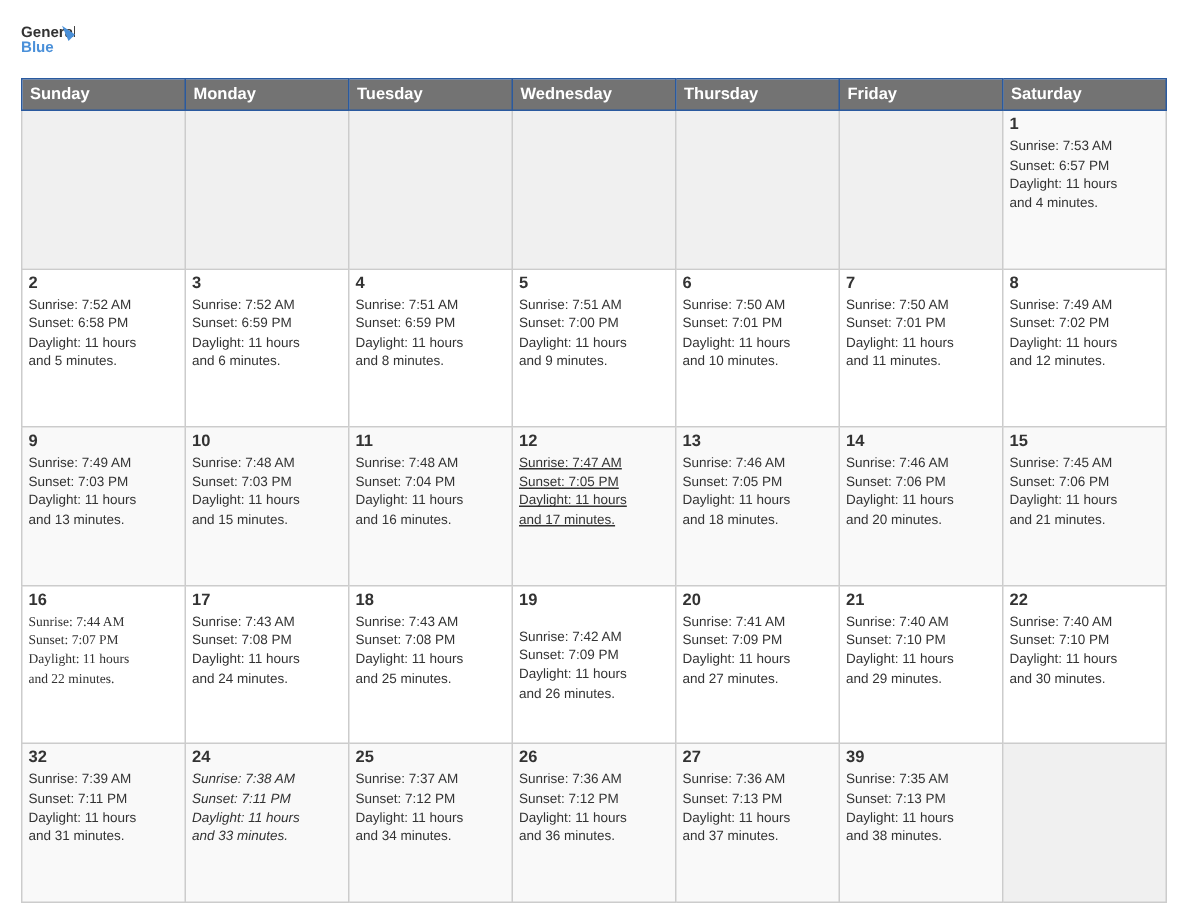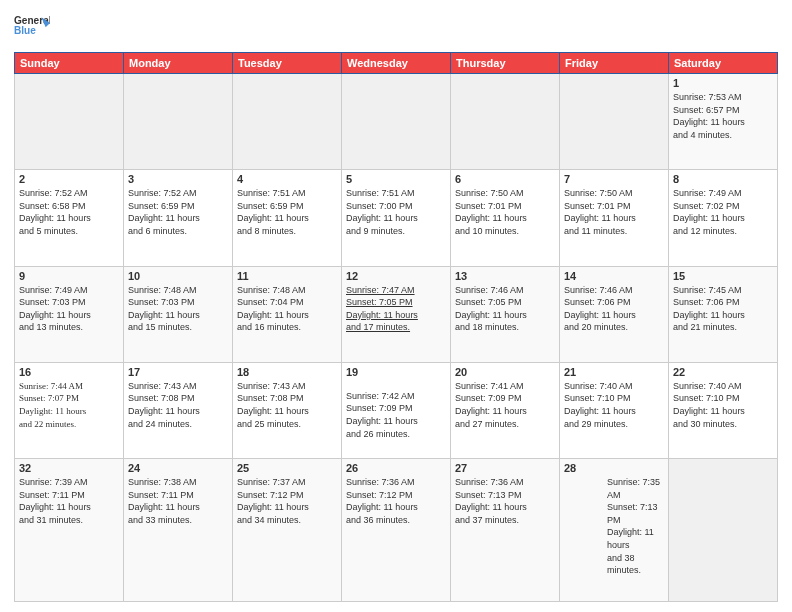--- a/index.html
+++ b/index.html
@@ -40,21 +40,21 @@
       font-size: 15px;
       color: #555;
     }
     .calendar-table {
       width: 100%;
       border-collapse: collapse;
       flex: 1;
       table-layout: fixed;
     }
     .calendar-table th {
-      background-color: #ef4444;
+      background-color: #737373;
       color: #fff;
       font-size: 11px;
       font-weight: bold;
       padding: 4px 5px;
       text-align: left;
       border: 1px solid #2a5a9f;
     }
     .calendar-table td {
       border: 1px solid #ccc;
       vertical-align: top;
@@ -287,21 +287,21 @@
         <tr>
           <td>
             <span class="day-number">32</span>
             <div class="day-info" style="white-space: pre-line;">Sunrise: 7:39 AM
 Sunset: 7:11 PM
 Daylight: 11 hours
 and 31 minutes.</div>
           </td>
           <td>
             <span class="day-number">24</span>
-            <div class="day-info" style="white-space: pre-line;">Sunrise: 7:38 AM
+            <div class="day-info" style="white-space: pre-line; font-style: italic;">Sunrise: 7:38 AM
 Sunset: 7:11 PM
 Daylight: 11 hours
 and 33 minutes.</div>
           </td>
           <td>
             <span class="day-number">25</span>
             <div class="day-info" style="white-space: pre-line;">Sunrise: 7:37 AM
 Sunset: 7:12 PM
 Daylight: 11 hours
 and 34 minutes.</div>
@@ -314,22 +314,22 @@
 and 36 minutes.</div>
           </td>
           <td>
             <span class="day-number">27</span>
             <div class="day-info" style="white-space: pre-line;">Sunrise: 7:36 AM
 Sunset: 7:13 PM
 Daylight: 11 hours
 and 37 minutes.</div>
           </td>
           <td>
-            <span class="day-number">28</span>
-            <div class="day-info" style="white-space: pre-line; margin-left: 43px;">Sunrise: 7:35 AM
+            <span class="day-number">39</span>
+            <div class="day-info" style="white-space: pre-line;">Sunrise: 7:35 AM
 Sunset: 7:13 PM
 Daylight: 11 hours
 and 38 minutes.</div>
           </td>
           <td class="empty-cell"></td>
         </tr>
       </tbody>
   </table>
 </div>
 

